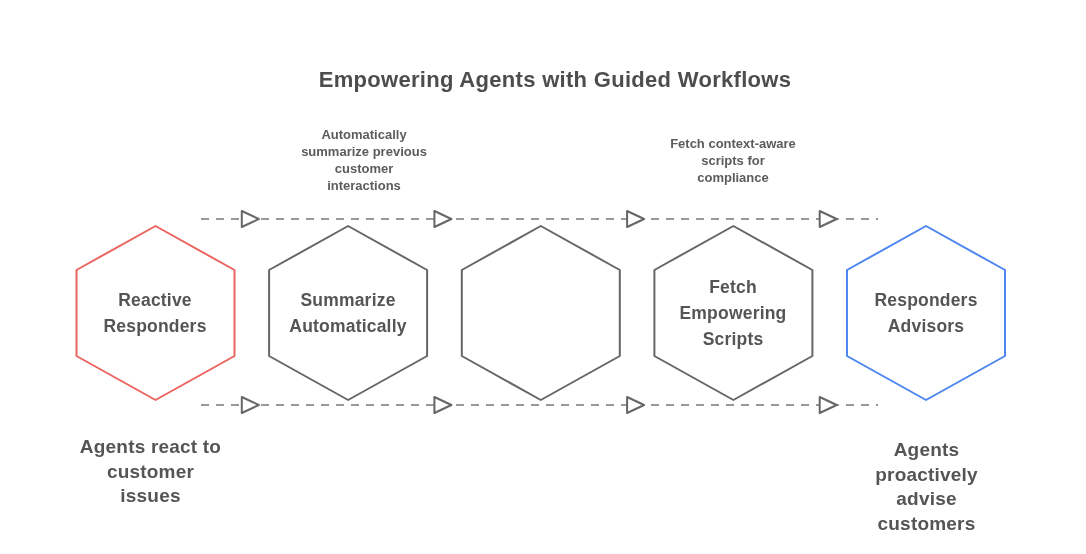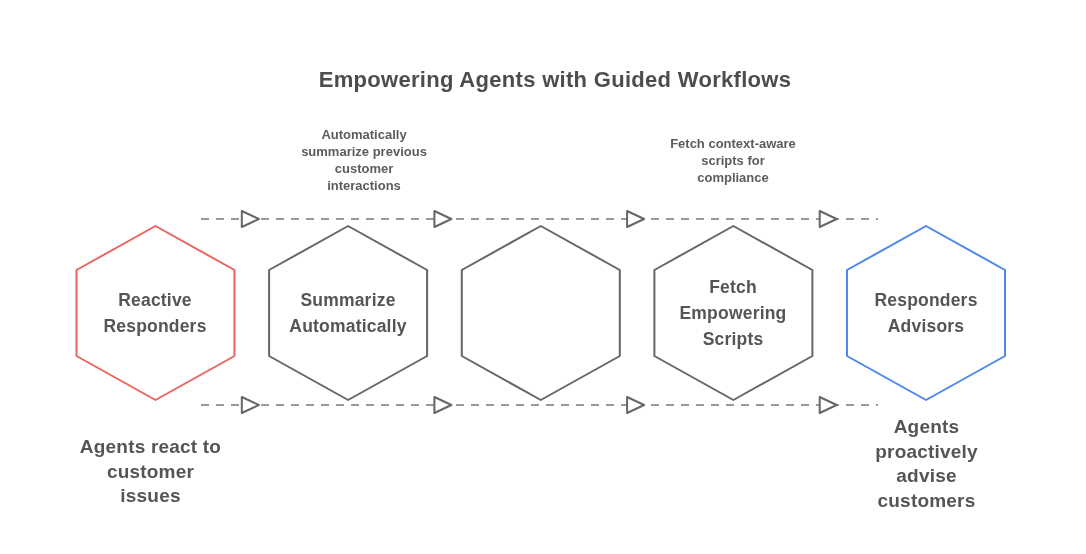--- a/index.html
+++ b/index.html
@@ -63,21 +63,21 @@
     width: 205px;
     text-align: center;
     font-size: 19px;
     font-weight: 700;
     line-height: 24.5px;
     letter-spacing: 0.2px;
     color: var(--caption-text, #555555);
     white-space: pre-line;
   }
   .caption-left  { left: 48px;  top: 435px; }
-  .caption-right { left: 824px; top: 415px; }
+  .caption-right { left: 824px; top: 438px; }
 </style>
 </head>
 <body>
 
 <div class="canvas" style="--title-text: #4d4d4d; --node-text: #555555; --annotation-text: #5c5c5c; --caption-text: #555555;">
 
   <svg id="diagram-svg" width="1086" height="554" viewBox="0 0 1086 554">
       <line x1="201" y1="219" x2="878" y2="219" stroke="#999999" stroke-width="2" stroke-dasharray="8 7"></line>
       <path d="M 241.8 211 L 258.8 219 L 241.8 227 Z" fill="#ffffff" stroke="#666666" stroke-width="2" stroke-linejoin="round"></path>
       <path d="M 434.4 211 L 451.4 219 L 434.4 227 Z" fill="#ffffff" stroke="#666666" stroke-width="2" stroke-linejoin="round"></path>

